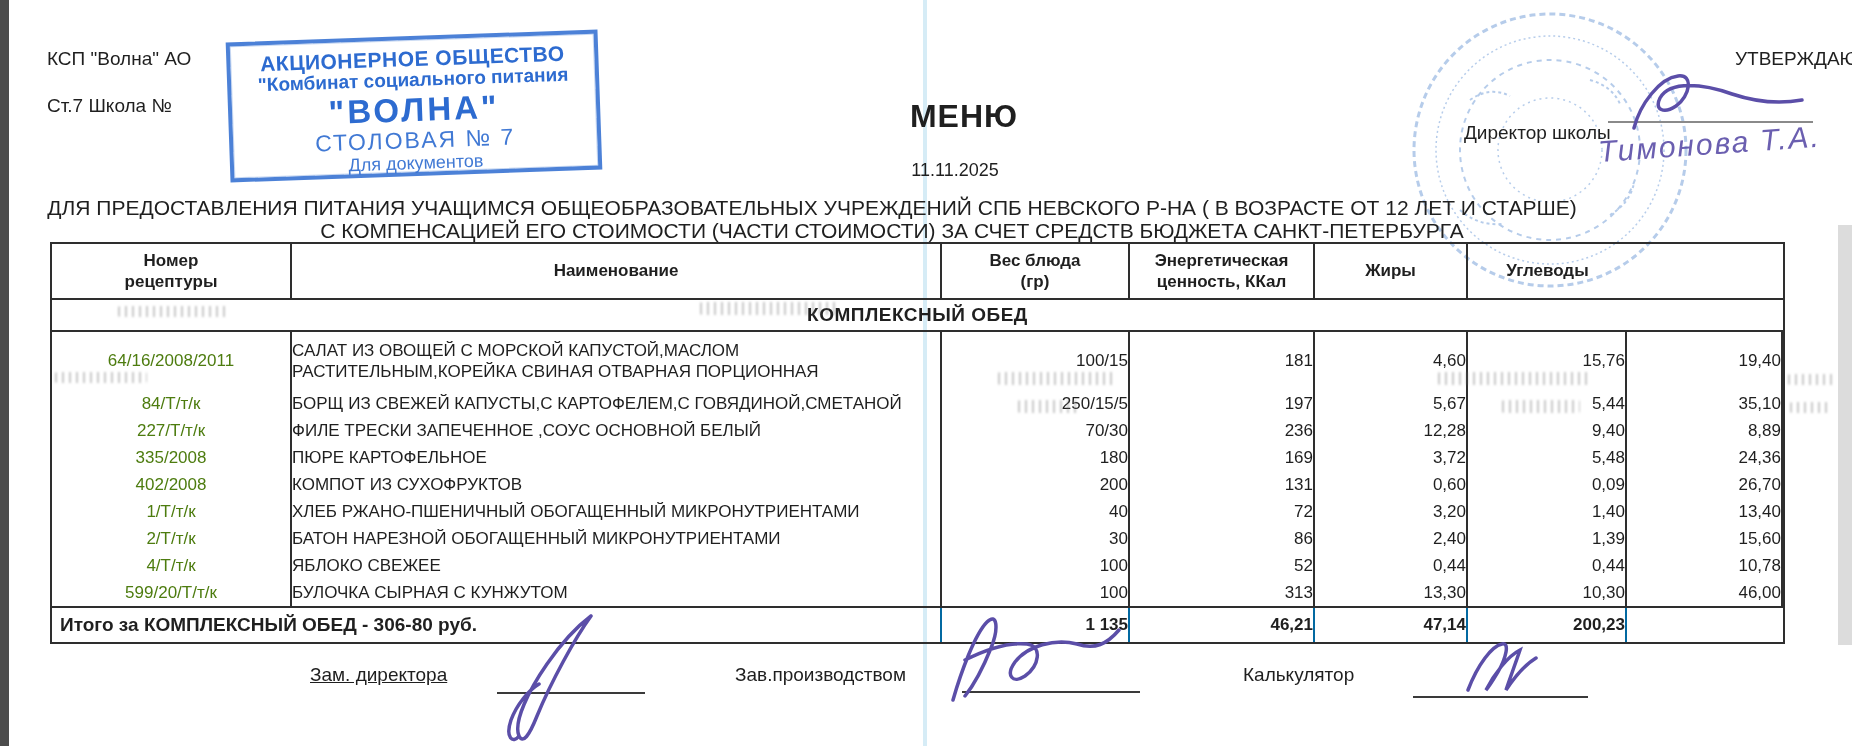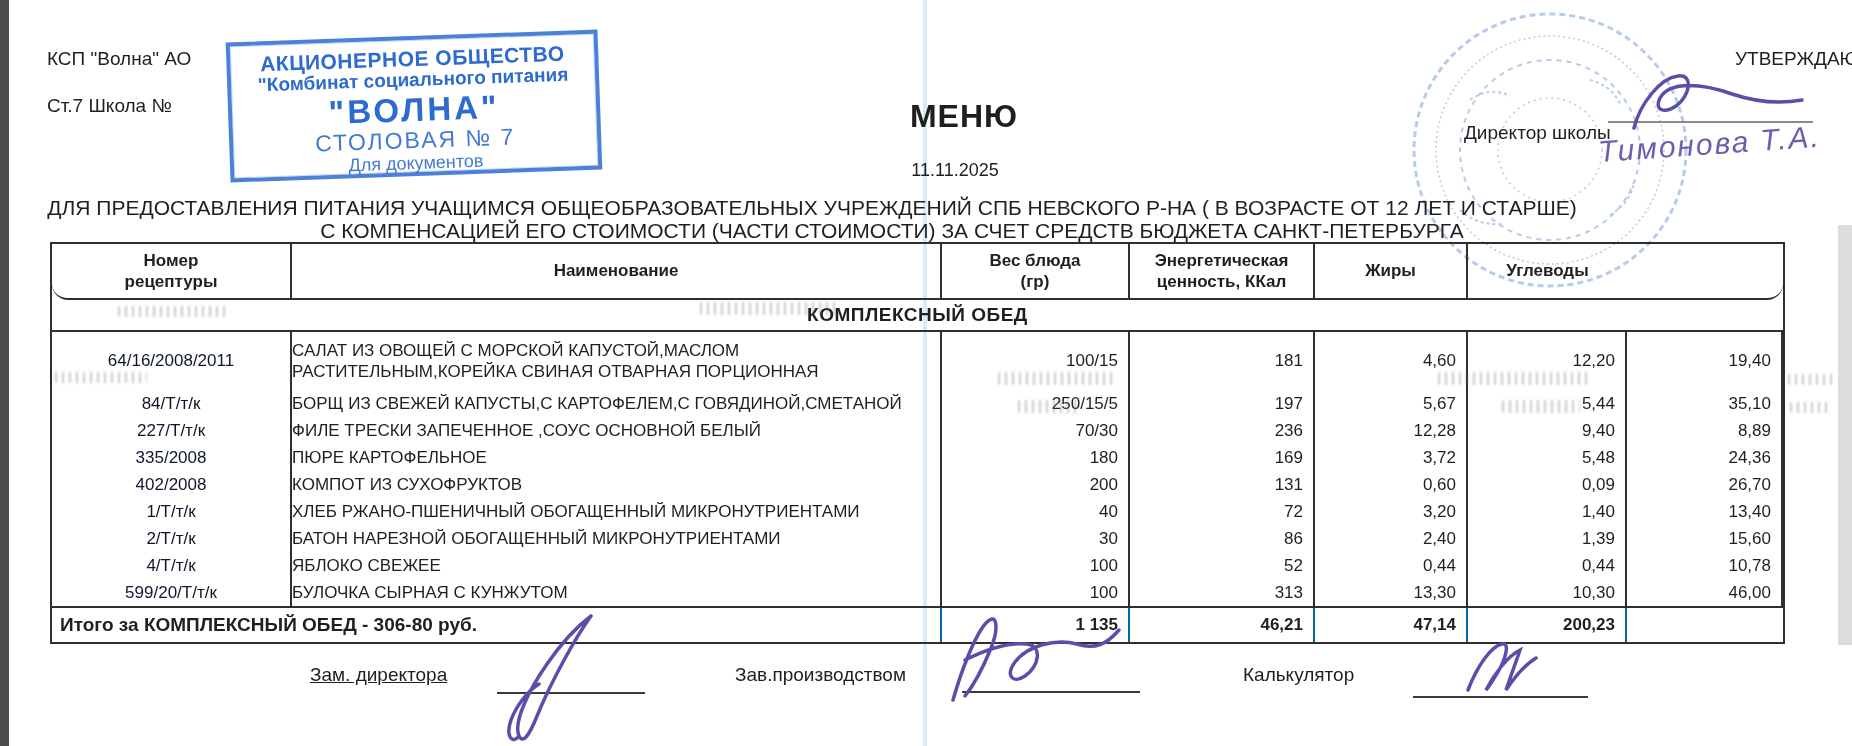--- a/index.html
+++ b/index.html
@@ -44,38 +44,38 @@
   .seal{left:1320px;top:10px;opacity:.5;pointer-events:none;}
 
   
   .doc-title{left:964px;top:98px;transform:translateX(-50%);font-size:32px;font-weight:bold;letter-spacing:1px;}
   .doc-date{left:955px;top:160px;transform:translateX(-50%);font-size:18px;}
   .subtitle1{left:812px;top:196px;transform:translateX(-50%);font-size:21px;white-space:nowrap;}
   .subtitle2{left:852px;top:219px;transform:translateX(-50%);font-size:21px;white-space:nowrap;margin-left:40px;}
 
   
   .menu-table{left:50px;top:242px;width:1731px;border:2px solid #2e2e2e;background:transparent;}
-  .grid7{display:grid;grid-template-columns:240px 650px 188px 185px 153px 159px 156px;border-radius:16px;}
+  .grid7{display:grid;grid-template-columns:240px 650px 188px 185px 153px 159px 156px;}
   .grid6{display:grid;grid-template-columns:890px 188px 185px 153px 159px 156px;}
   .th{
     border-right:2px solid #2e2e2e;display:flex;align-items:center;justify-content:center;
     text-align:center;font-weight:bold;font-size:17px;white-space:pre-line;height:54px;line-height:1.25;
   }
   .th:last-child,.td:last-child{border-right:none;}
   .header-row{border-bottom:2px solid #2e2e2e;}
   .section-row{
     height:30px;border-bottom:2px solid #2e2e2e;display:flex;align-items:center;justify-content:center;
     font-weight:bold;font-size:19px;letter-spacing:.5px;
   }
   .tbody .td{border-right:2px solid #2e2e2e;font-size:17px;display:flex;align-items:center;}
   .tr{min-height:27px;}
   .tr-tall{min-height:58px;}
-  .c-num{justify-content:center;font-size:12px;color:#0f172a;}
+  .c-num{justify-content:center;font-size:12px;color:#4d7c0f;}
   .c-name{padding:1px 0;line-height:1.25;}
-  .num{justify-content:flex-end;padding-right:10px;}
+  .num{justify-content:flex-end;}
   .total-row{border-top:2px solid #2e2e2e;height:34px;font-weight:bold;}
   .total-row .td{border-right:2px solid #0369a1;display:flex;align-items:center;font-size:19px;}
   .total-label{padding-left:8px;}
   .total-row .num{font-size:17px;}
 
   
   .f-label{font-size:19px;}
   .lbl-deputy{left:310px;top:664px;text-decoration:underline;}
   .lbl-prod{left:735px;top:664px;}
   .lbl-calc{left:1243px;top:664px;}
@@ -147,21 +147,21 @@
 
     <div class="section-row">КОМПЛЕКСНЫЙ ОБЕД</div>
 
     <div class="tbody">
       <div class="grid7 tr tr-tall">
         <div class="td c-num">64/16/2008/2011</div>
         <div class="td c-name">САЛАТ ИЗ ОВОЩЕЙ С МОРСКОЙ КАПУСТОЙ,МАСЛОМ РАСТИТЕЛЬНЫМ,КОРЕЙКА СВИНАЯ ОТВАРНАЯ ПОРЦИОННАЯ</div>
         <div class="td num">100/15</div>
         <div class="td num">181</div>
         <div class="td num">4,60</div>
-        <div class="td num">12,20</div>
+        <div class="td num">15,76</div>
         <div class="td num">19,40</div>
       </div>
       <div class="grid7 tr">
         <div class="td c-num">84/Т/т/к</div>
         <div class="td c-name">БОРЩ ИЗ СВЕЖЕЙ КАПУСТЫ,С КАРТОФЕЛЕМ,С ГОВЯДИНОЙ,СМЕТАНОЙ</div>
         <div class="td num">250/15/5</div>
         <div class="td num">197</div>
         <div class="td num">5,67</div>
         <div class="td num">5,44</div>
         <div class="td num">35,10</div>

